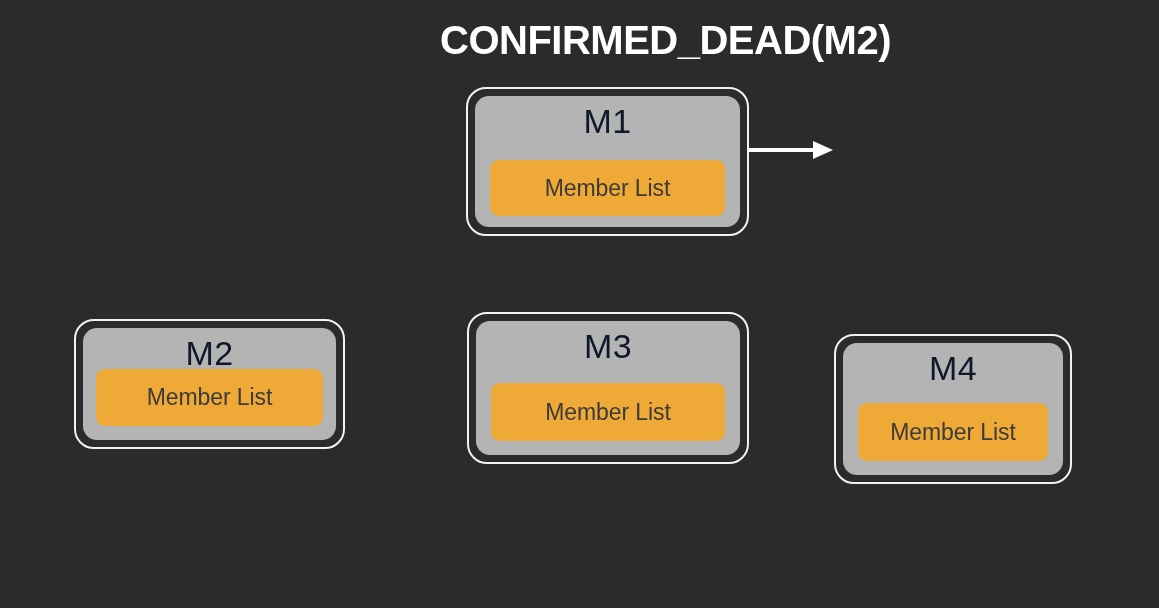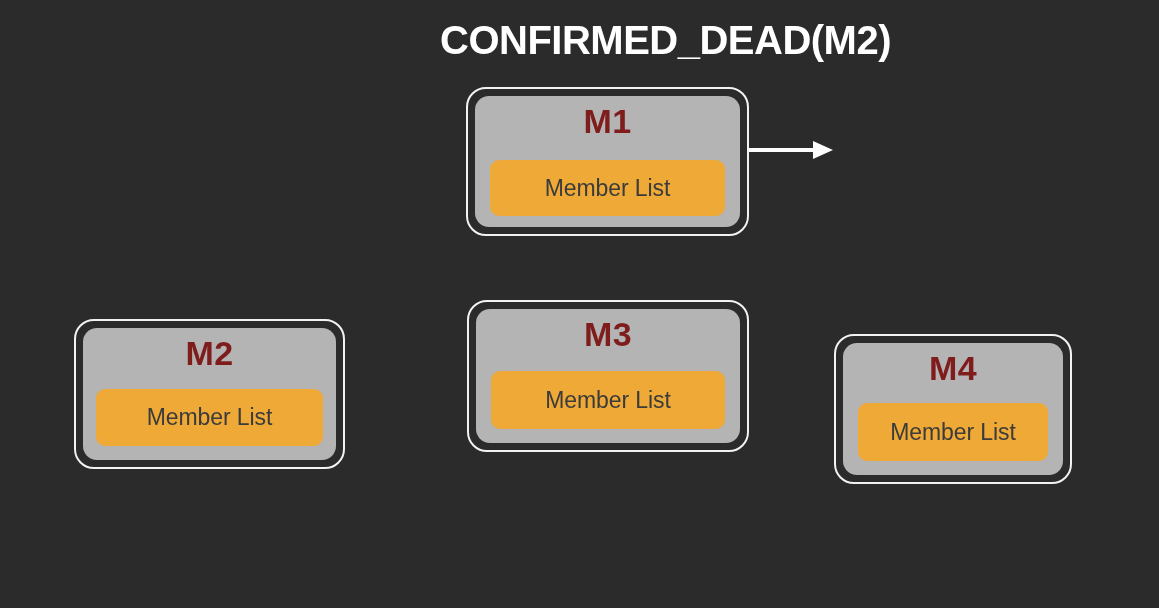--- a/index.html
+++ b/index.html
@@ -66,24 +66,24 @@
     background: #b4b4b4;
     border-radius: 14px;
     position: relative;
     display: flex;
     flex-direction: column;
     align-items: center;
   }
 
   .member-title {
     font-family: "Liberation Sans", sans-serif;
-    font-weight: 700;
+    font-weight: 400;
     font-size: 34px;
     line-height: 38px;
-    color: #7f1d1d;
+    color: #0f172a;
     letter-spacing: 0.5px;
     margin-top: 6px;
     text-align: left;
     user-select: none;
   }
 
   .member-list {
     position: absolute;
     left: 14px;
     right: 14px;
@@ -96,22 +96,22 @@
     justify-content: center;
     font-family: "Liberation Sans", sans-serif;
     font-size: 23px;
     color: #3b3b3b;
     letter-spacing: -0.1px;
     user-select: none;
   }
 
   
   #node-m1 { left: 466px; top: 87px;  width: 283px; height: 149px; }
-  #node-m2 { left: 74px;  top: 319px; width: 271px; height: 150px; }
-  #node-m3 { left: 467px; top: 300px; width: 282px; height: 152px; }
+  #node-m2 { left: 74px;  top: 319px; width: 271px; height: 130px; }
+  #node-m3 { left: 467px; top: 312px; width: 282px; height: 152px; }
   #node-m4 { left: 834px; top: 334px; width: 238px; height: 150px; }
 
   #node-m1 .member-list { height: 56px; bottom: 11px; left: 15px; right: 15px; }
   #node-m2 .member-list { height: 57px; bottom: 14px; left: 13px; right: 13px; }
   #node-m3 .member-list { height: 58px; bottom: 14px; left: 15px; right: 15px; }
   #node-m4 .member-list { height: 58px; bottom: 14px; left: 15px; right: 15px; }
 
   
   #node-dissemination {
     position: absolute;

